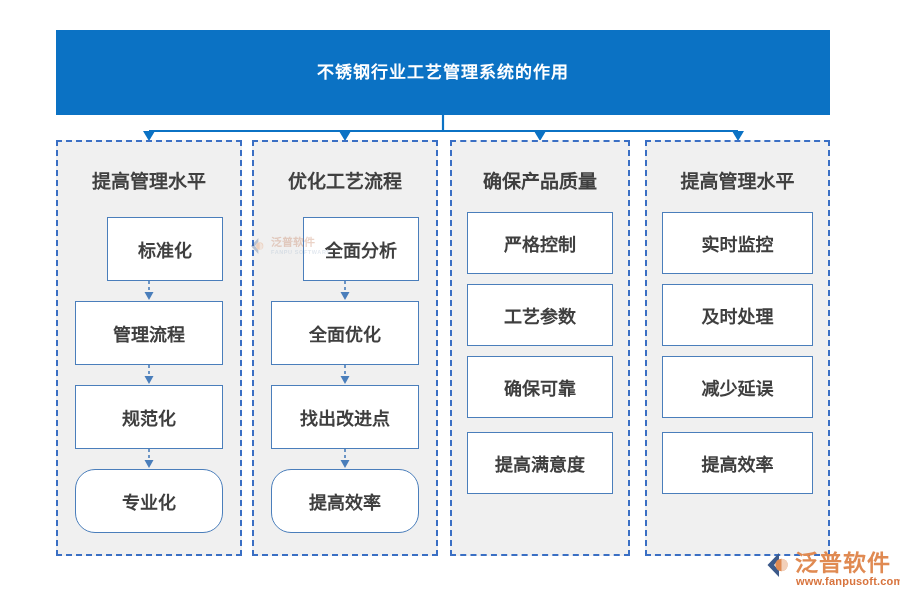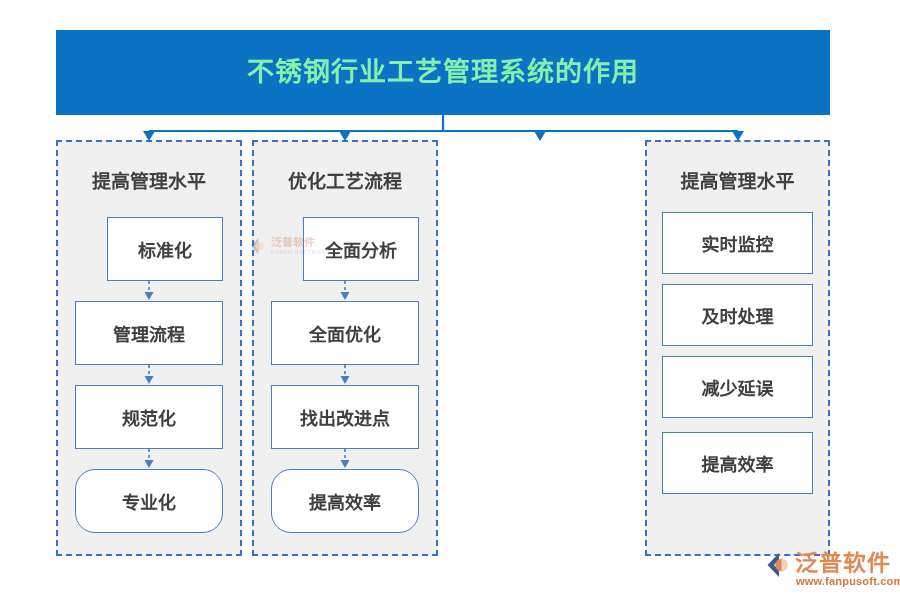--- a/index.html
+++ b/index.html
@@ -13,21 +13,21 @@
   }
   #stage{position:relative;width:900px;height:600px;}
 
   
   .title-bar{
     position:absolute;left:56px;top:30px;width:774px;height:85px;
     background:#0b72c4;
     display:flex;align-items:center;justify-content:center;
   }
   .title-text{
-    color:#86efac;font-size:27px;font-weight:bold;letter-spacing:1px;
+    color:#ffffff;font-size:17px;font-weight:bold;letter-spacing:1px;
     line-height:1;white-space:nowrap;
   }
 
   
   #connectors{position:absolute;left:0;top:0;width:900px;height:600px;pointer-events:none;}
 
   
   .panel{
     position:absolute;top:140px;height:416px;
     background:#f0f0f0;
@@ -167,20 +167,27 @@
 
     <div class="node n2">找出改进点</div>
     <svg class="v-arrow" style="top:307px" viewBox="0 0 12 20">
       <line x1="6" y1="0" x2="6" y2="12" stroke="#4a7ebb" stroke-width="1.6" stroke-dasharray="3,3"></line>
       <polygon points="1.5,11 10.5,11 6,19" fill="#4a7ebb"></polygon>
     </svg>
 
     <div class="node n3">提高效率</div>
   </div>
 
+  <div class="panel panel-3">
+    <div class="panel-title">确保产品质量</div>
+    <div class="node n0">严格控制</div>
+    <div class="node n1">工艺参数</div>
+    <div class="node n2">确保可靠</div>
+    <div class="node n3">提高满意度</div>
+  </div>
 
   <div class="panel panel-4">
     <div class="panel-title">提高管理水平</div>
     <div class="node n0">实时监控</div>
     <div class="node n1">及时处理</div>
     <div class="node n2">减少延误</div>
     <div class="node n3">提高效率</div>
   </div>
 
   <div class="watermark">

